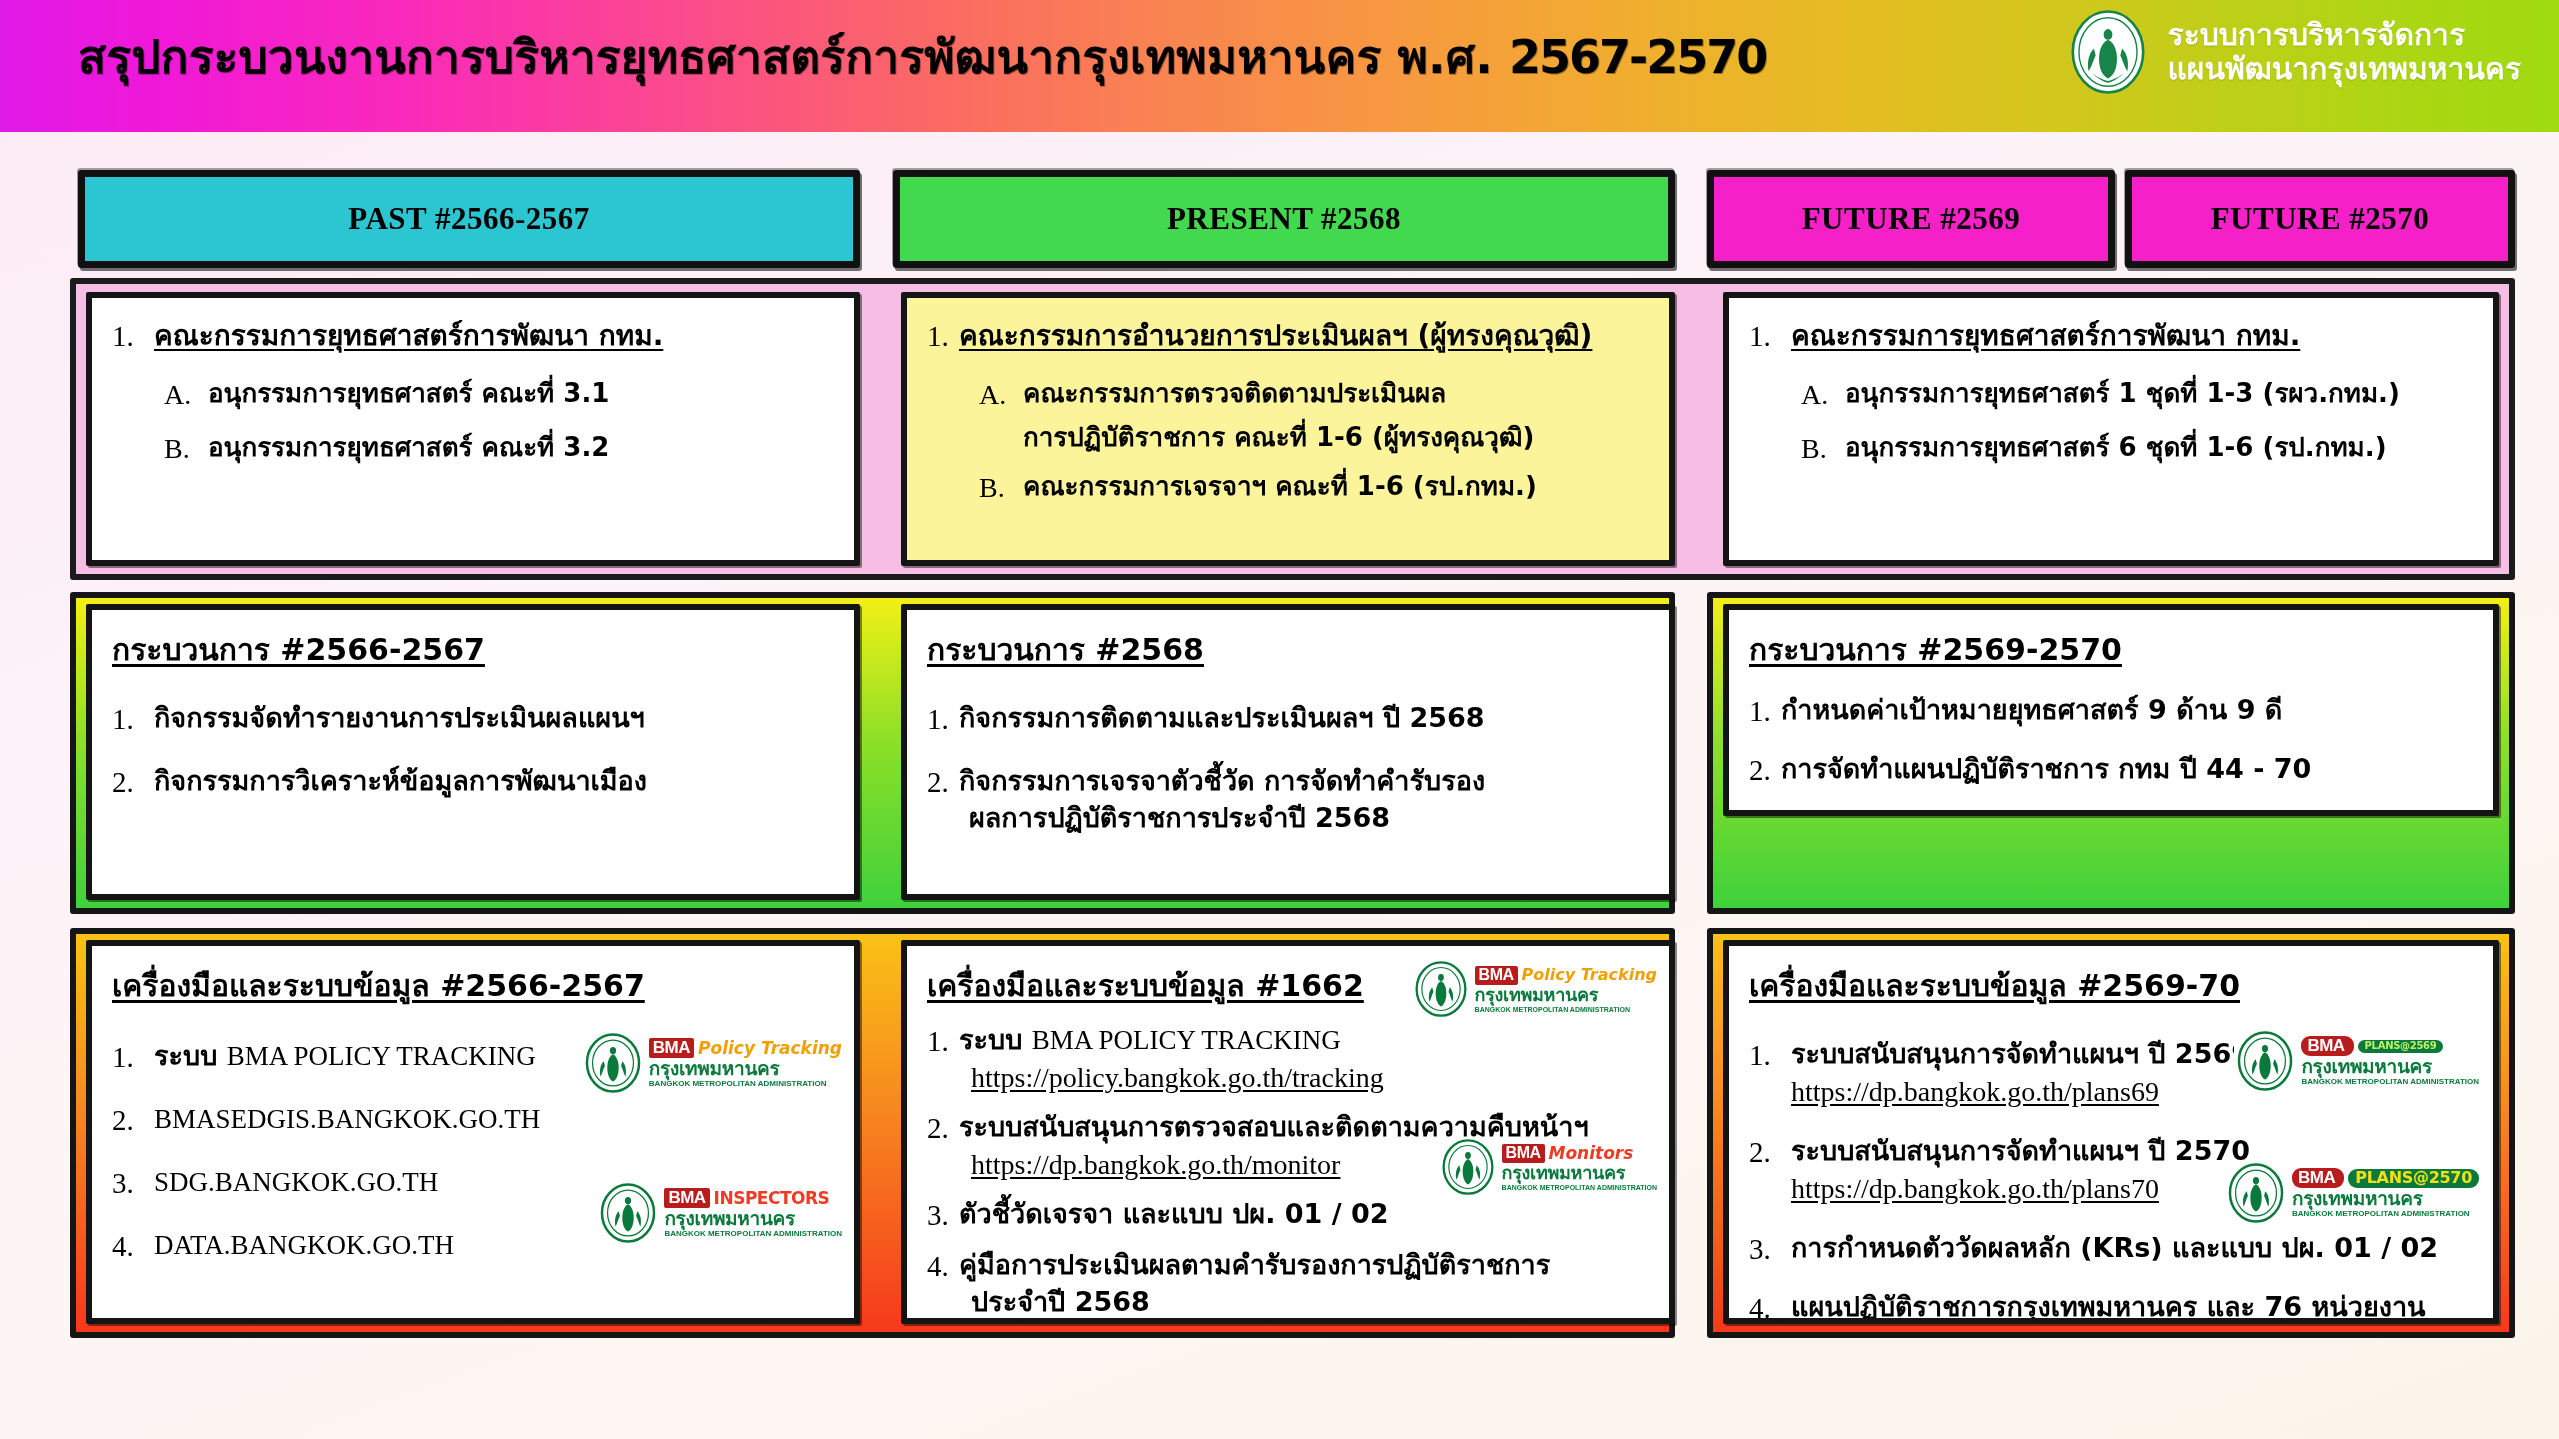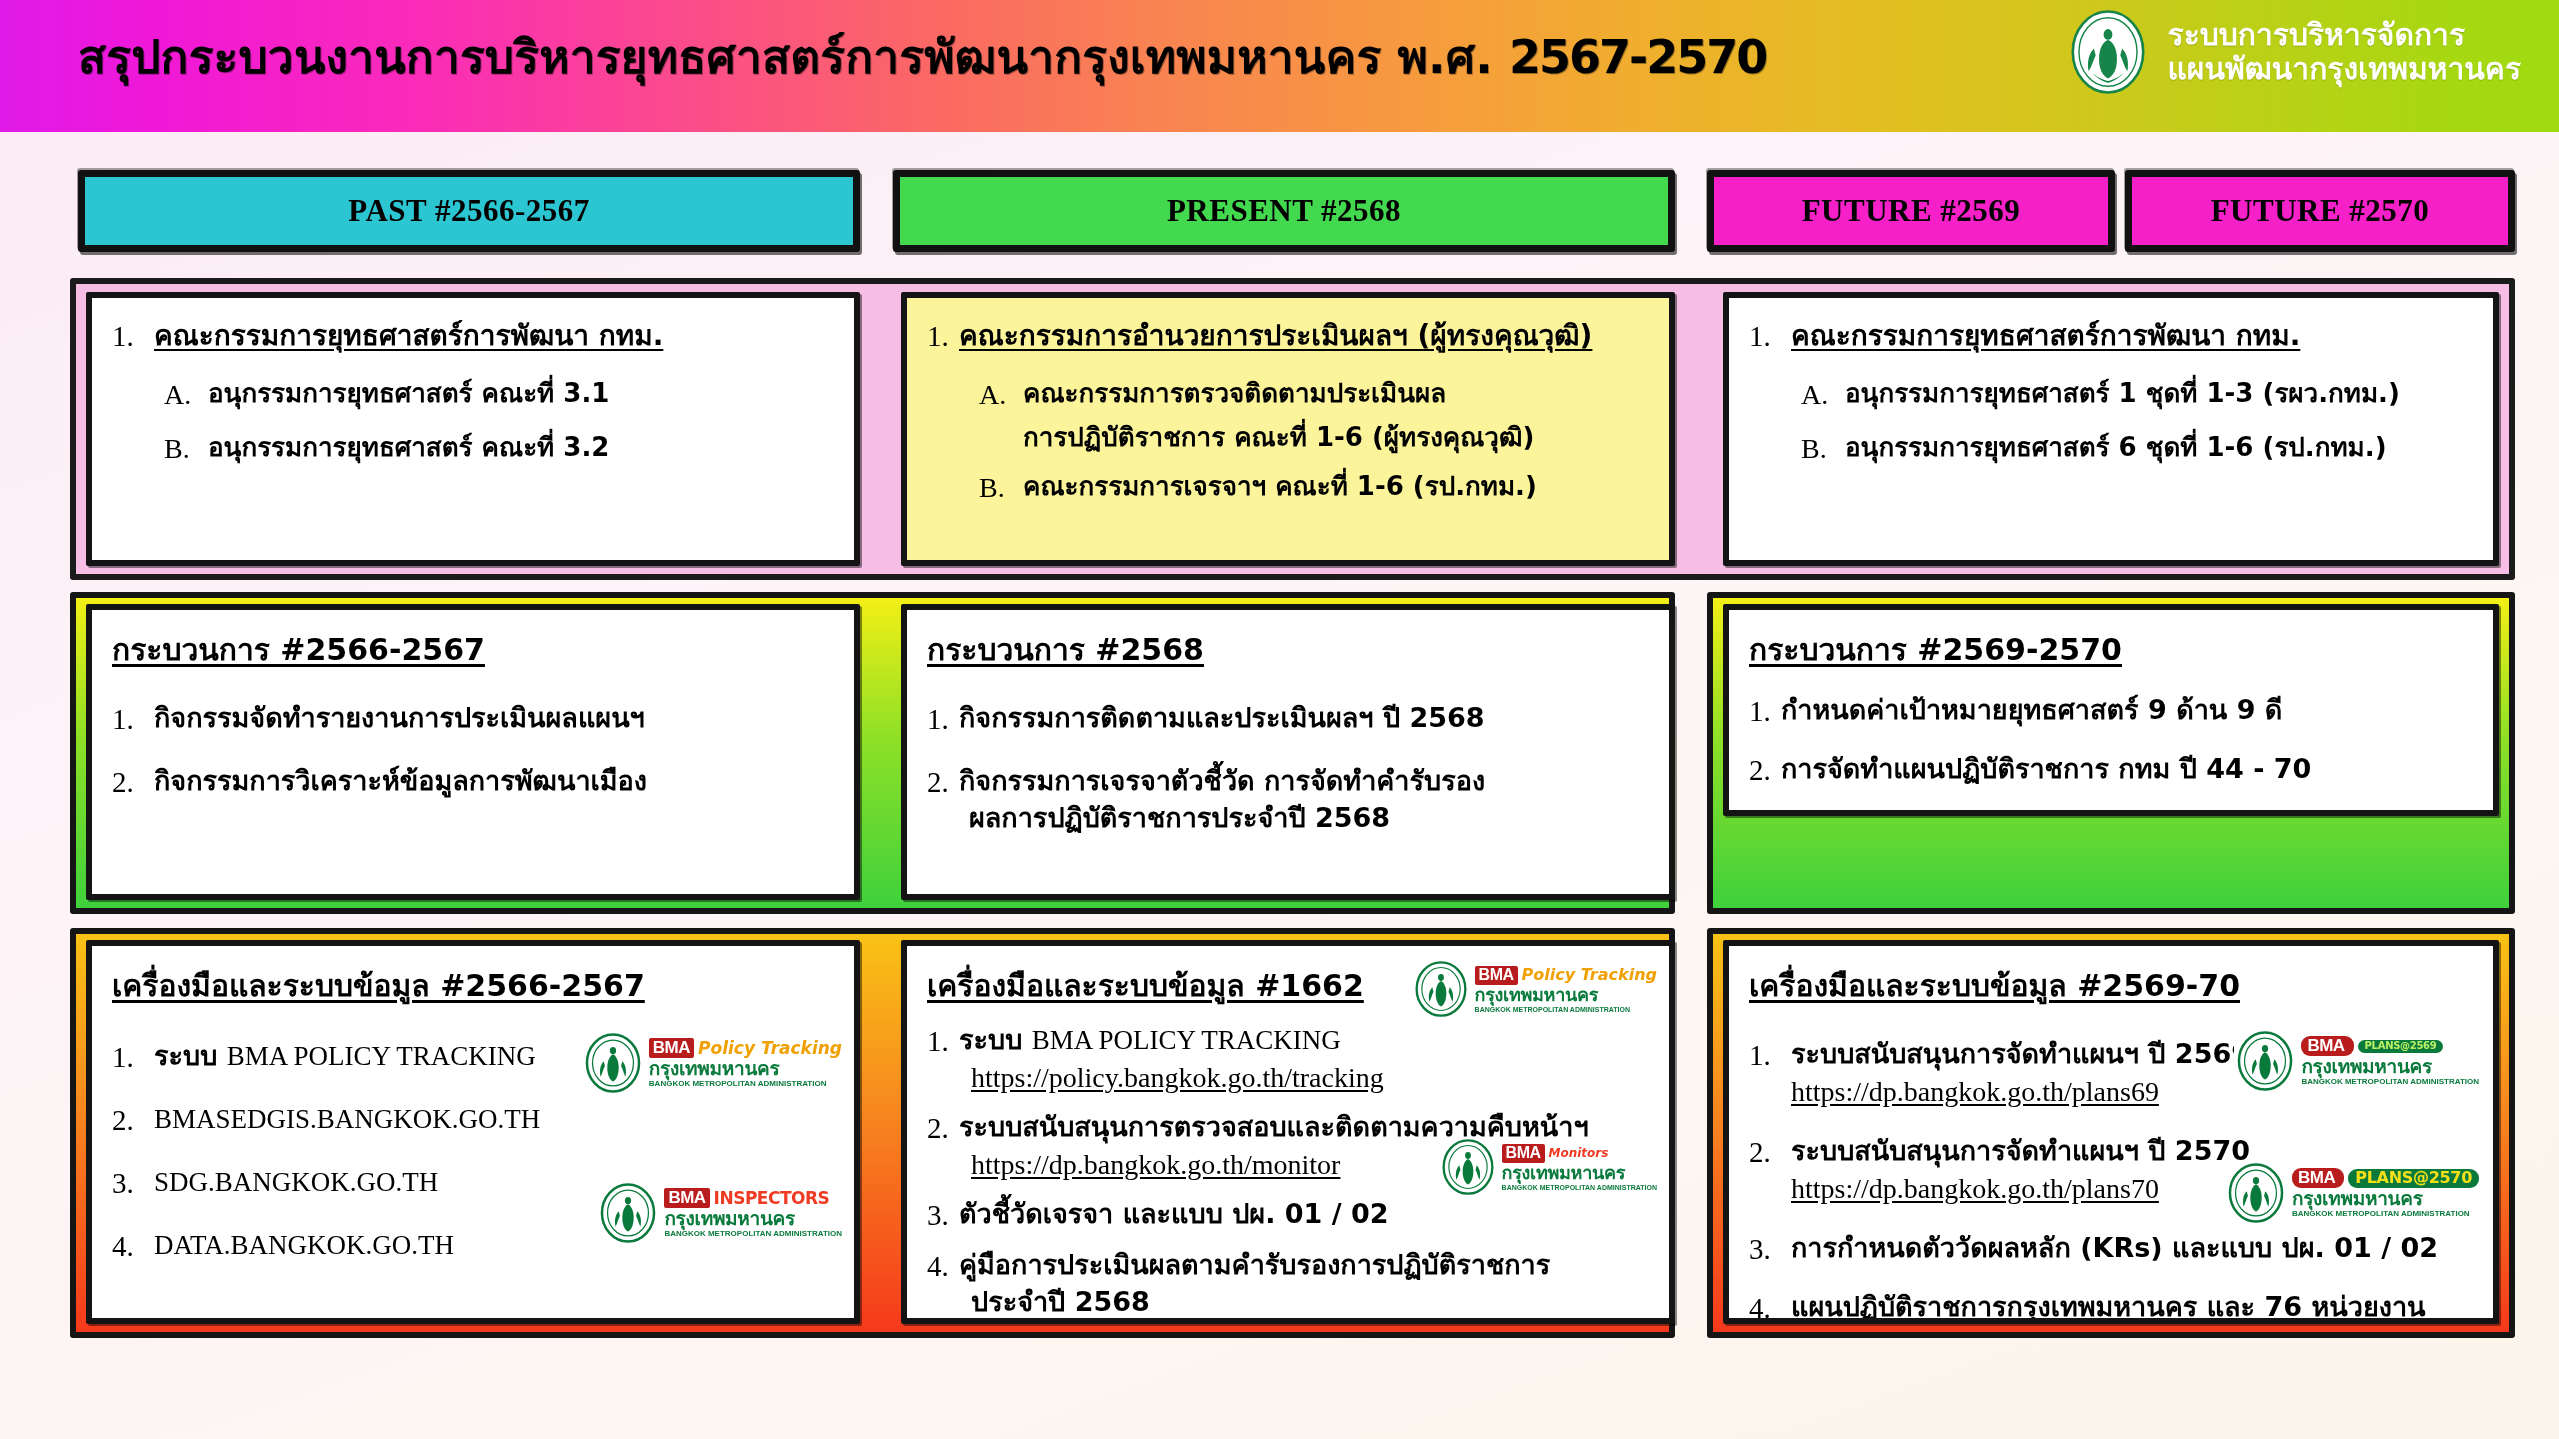--- a/index.html
+++ b/index.html
@@ -70,21 +70,21 @@
 
   
   .tabs {
     position: absolute;
     left: 0; top: 162px;
     width: 2559px; height: 100px;
   }
   .tab {
     position: absolute;
     top: 8px;
-    height: 82px;
+    height: 98px;
     border: 7px solid #111;
     border-radius: 3px;
     display: flex;
     align-items: center;
     justify-content: center;
     box-shadow: 2px 3px 0 rgba(0,0,0,.55), -1px -2px 0 rgba(0,0,0,.35);
   }
   .tab span {
     font-size: 31px;
     font-weight: bold;
@@ -574,21 +574,21 @@
         <g fill="#0a7a3c">
             <ellipse cx="50" cy="30" rx="5" ry="6"></ellipse>
         <path d="M50 36 C43 40 40 50 41 62 C42 72 46 78 50 80 C54 78 58 72 59 62 C60 50 57 40 50 36 Z"></path>
         <path d="M35 47 C29 53 28 63 30 72 C33 67 34 60 37 55 Z"></path>
         <path d="M65 47 C71 53 72 63 70 72 C67 67 66 60 63 55 Z"></path>
           </g>
       </svg>
       <div class="txt">
         <div class="ln1">
           <span class="bma-box" style="font-size:16px;">BMA</span>
-          <span class="tagword" style="color:#ef3b23; font-size:12px;">Monitors</span>
+          <span class="tagword" style="color:#ef3b23; font-size:17px;">Monitors</span>
         </div>
         <div class="thainame" style="font-size:18px;margin-top:1px;">กรุงเทพมหานคร</div>
         <div class="engname" style="font-size:7px;margin-top:2px;">BANGKOK  METROPOLITAN  ADMINISTRATION</div>
       </div>
     </div>
   </div>
 </div>
 
 <div class="card" id="c-r3-future">
   <div class="card-inner">

